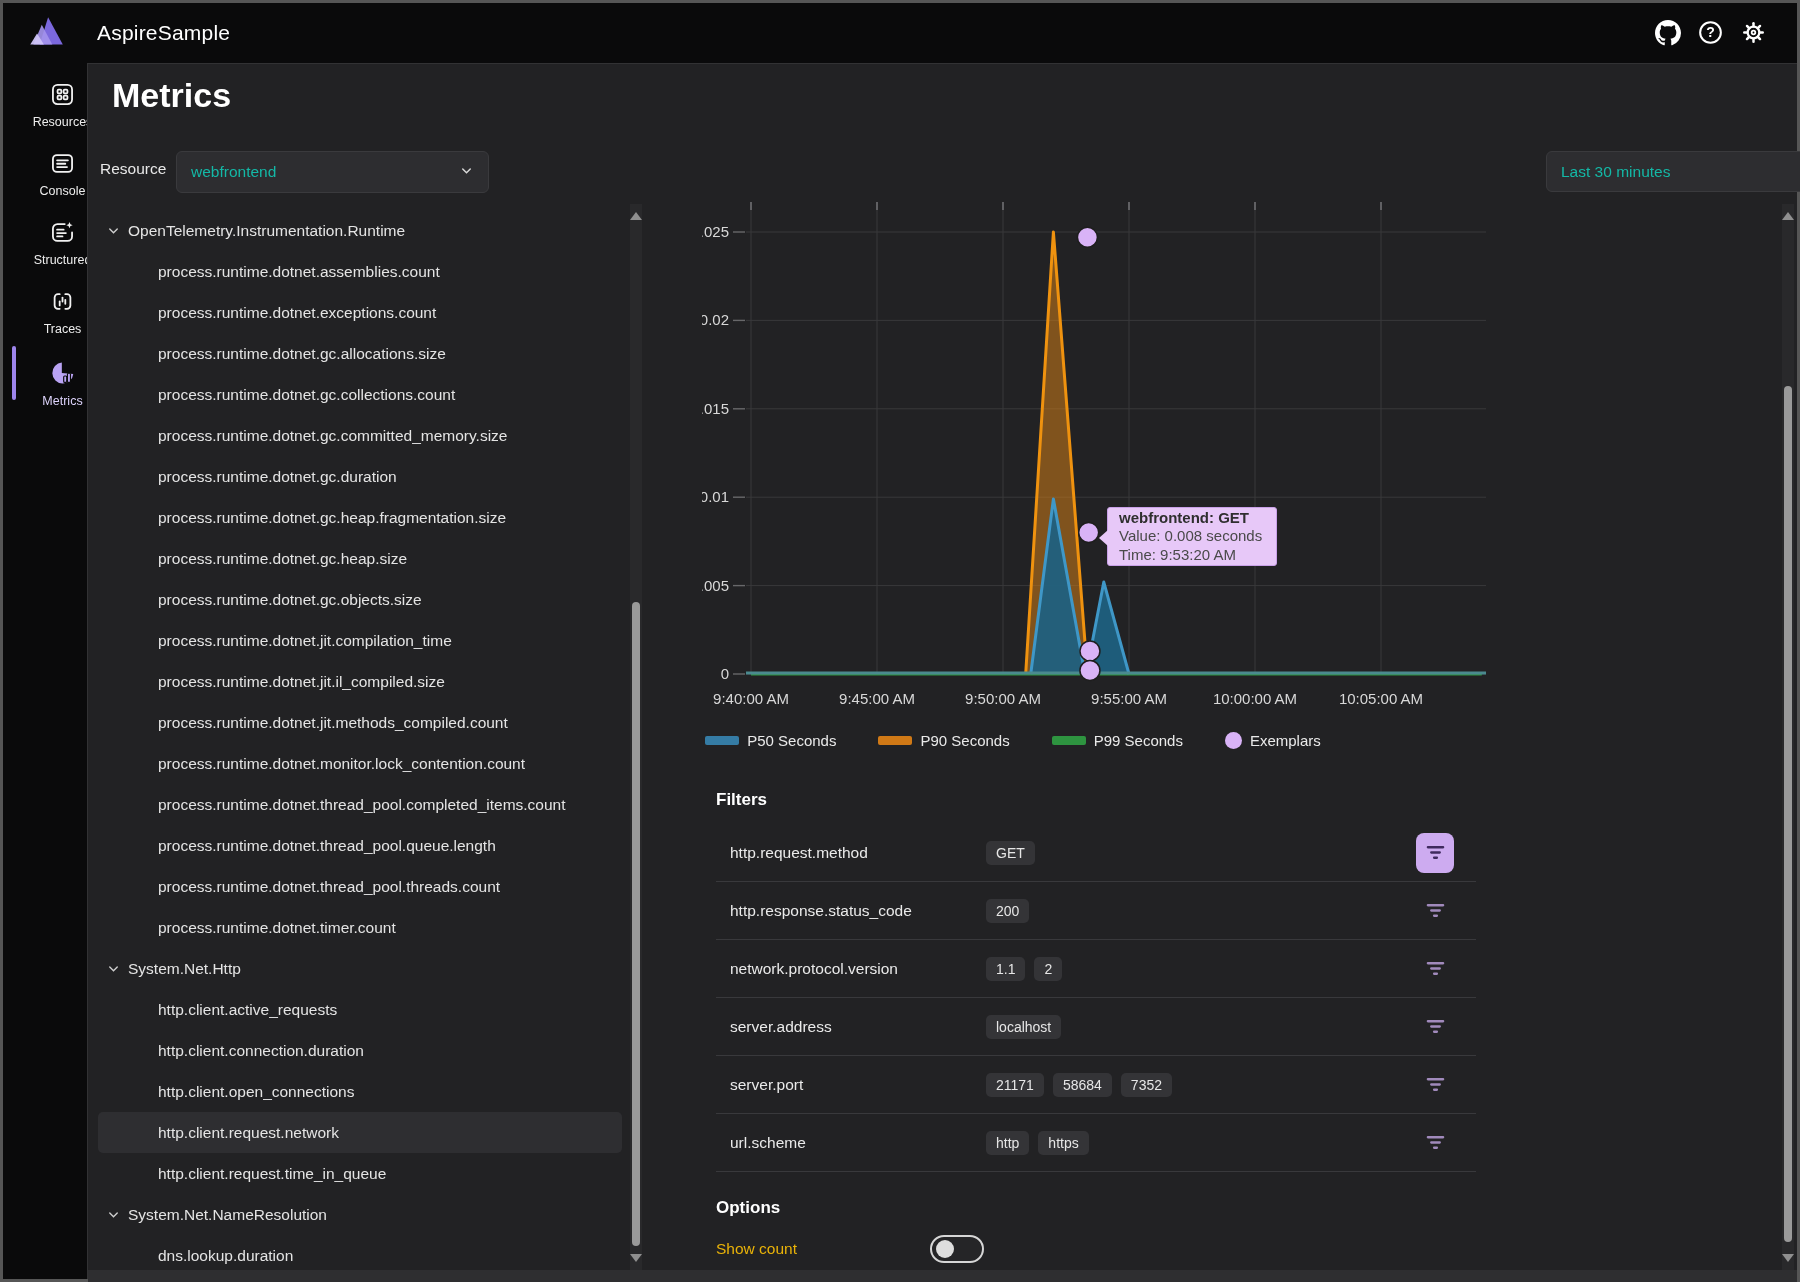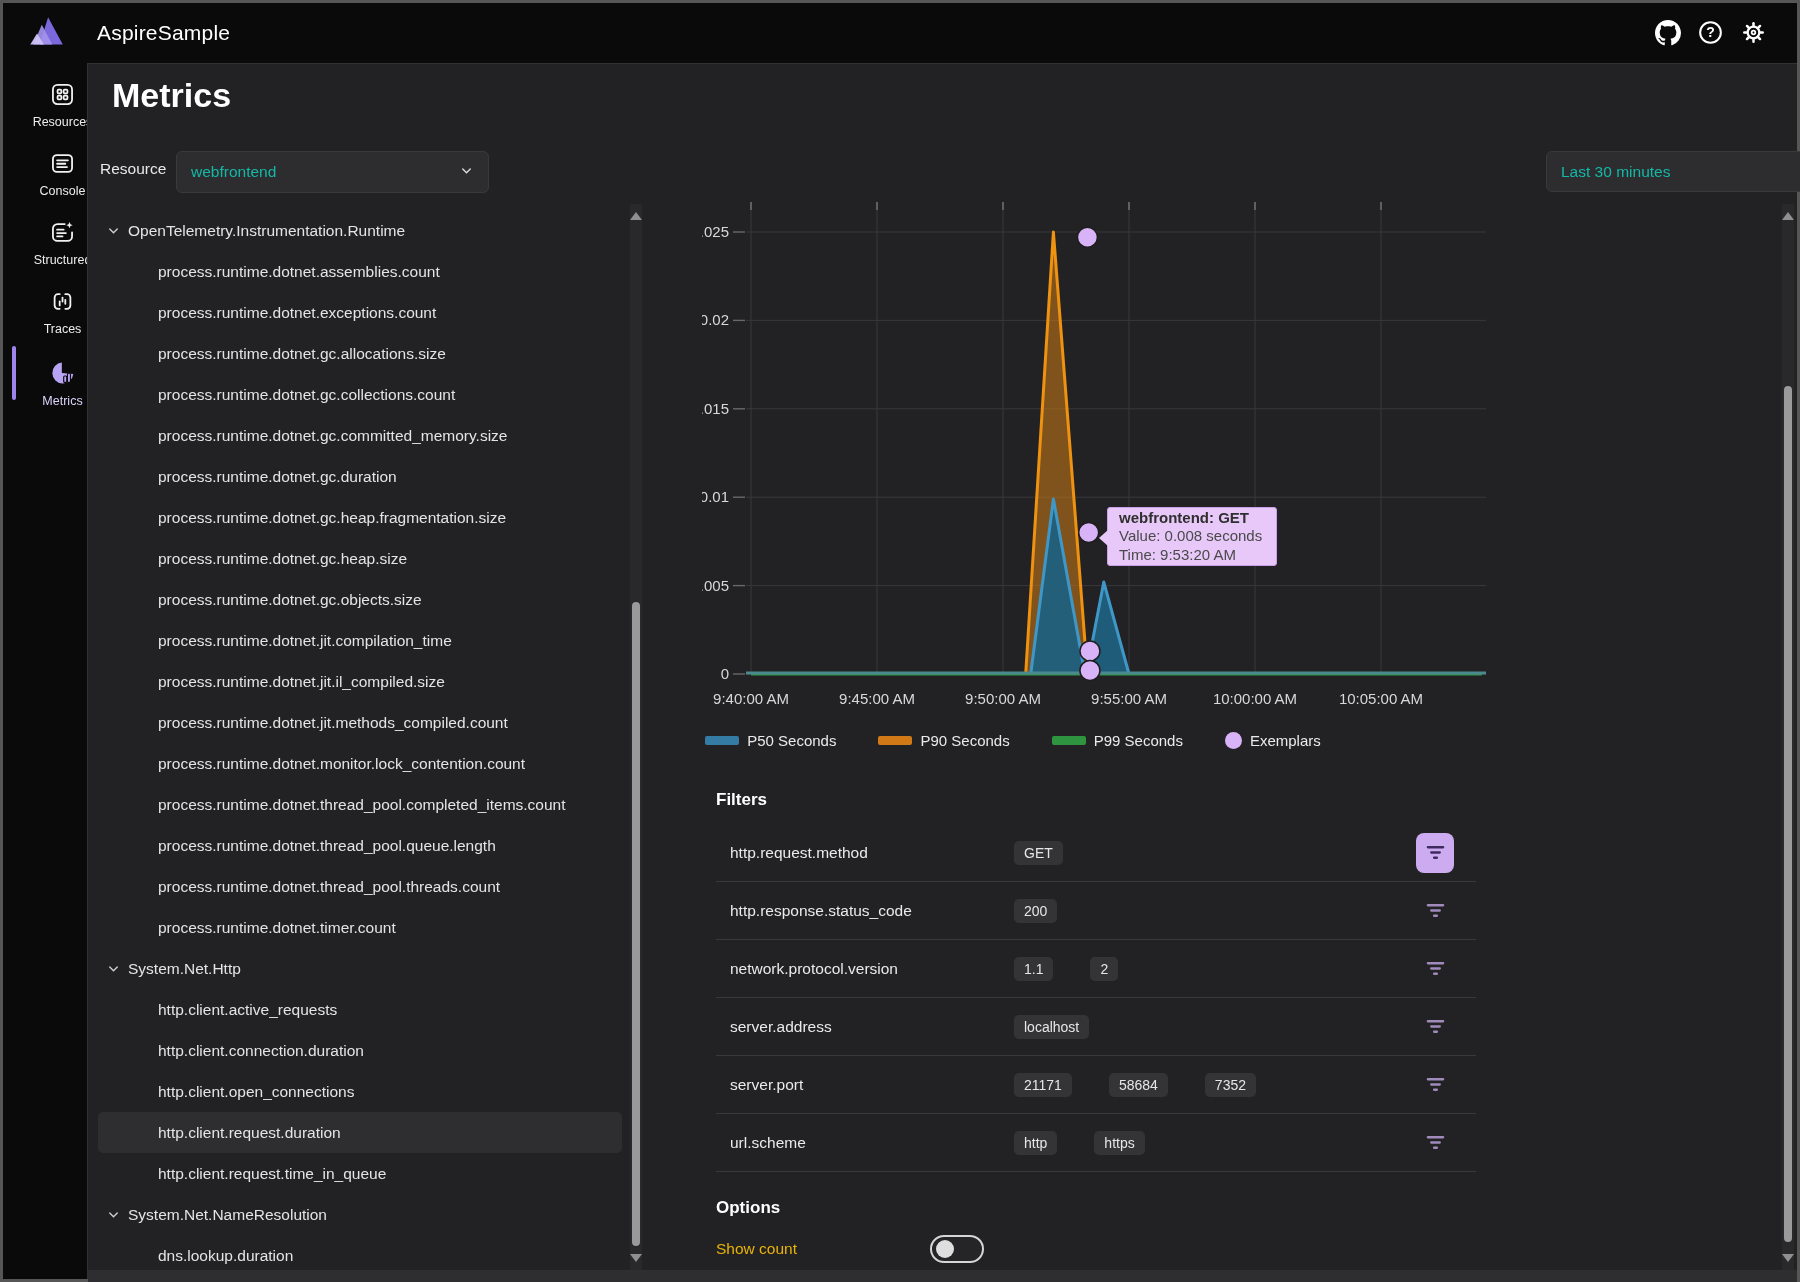--- a/index.html
+++ b/index.html
@@ -56,21 +56,21 @@
   .leg-dot { width:17px; height:17px; border-radius:50%; }
   .leg-label { font-size:15px; color:#eaeaea; }
 
   
   #filters-panel { position:absolute; left:628px; top:726px; width:760px; }
   .section-heading { font-size:17px; font-weight:700; color:#ffffff; }
   #filter-rows { margin-top:14px; }
   .filter-row { position:relative; height:58px; display:flex; align-items:center; padding-left:14px; border-bottom:1px solid #39393c; }
   .filter-name { width:256px; font-size:15.5px; color:#eaeaea; }
   .chips { display:flex; gap:9px; }
-  .chip { background:#343437; border-radius:5px; padding:4px 10px; font-size:14px; color:#e6e6e6;margin-left:28px; }
+  .chip { background:#343437; border-radius:5px; padding:4px 10px; font-size:14px; color:#e6e6e6; }
   .funnel-btn { position:absolute; right:22px; width:38px; height:40px; display:flex; align-items:center; justify-content:center; border:none; background:transparent; border-radius:8px; cursor:pointer; }
   .funnel-btn.active { background:#cdabf0; }
 
   
   #options-panel { position:absolute; left:628px; top:1134px; width:760px; }
   .showcount-row { margin-top:22px; display:flex; align-items:center; }
   .showcount-label { font-size:15.5px; color:#eab308; }
   .toggle { position:absolute; left:214px; width:54px; height:28px; border:2px solid #d6d6d6; border-radius:15px; background:#252527; cursor:pointer; }
   .toggle .knob { position:absolute; left:4px; top:3px; width:18px; height:18px; border-radius:50%; background:#dedede; }
 
@@ -274,21 +274,21 @@
         <div class="tree-row child">
           <span class="tlabel">http.client.active_requests</span>
         </div>
         <div class="tree-row child">
           <span class="tlabel">http.client.connection.duration</span>
         </div>
         <div class="tree-row child">
           <span class="tlabel">http.client.open_connections</span>
         </div>
         <div class="tree-row child selected">
-          <span class="tlabel">http.client.request.duration</span>
+          <span class="tlabel">http.client.request.network</span>
         </div>
         <div class="tree-row child">
           <span class="tlabel">http.client.request.time_in_queue</span>
         </div>
         <div class="tree-row group">
           <span class="chev-box">
             <svg width="15" height="15" viewBox="0 0 24 24" fill="none" stroke="#cfcfcf" stroke-width="2.2" stroke-linecap="round">
               <path d="M6 9.5l6 6 6-6"></path>
             </svg>
           </span>

